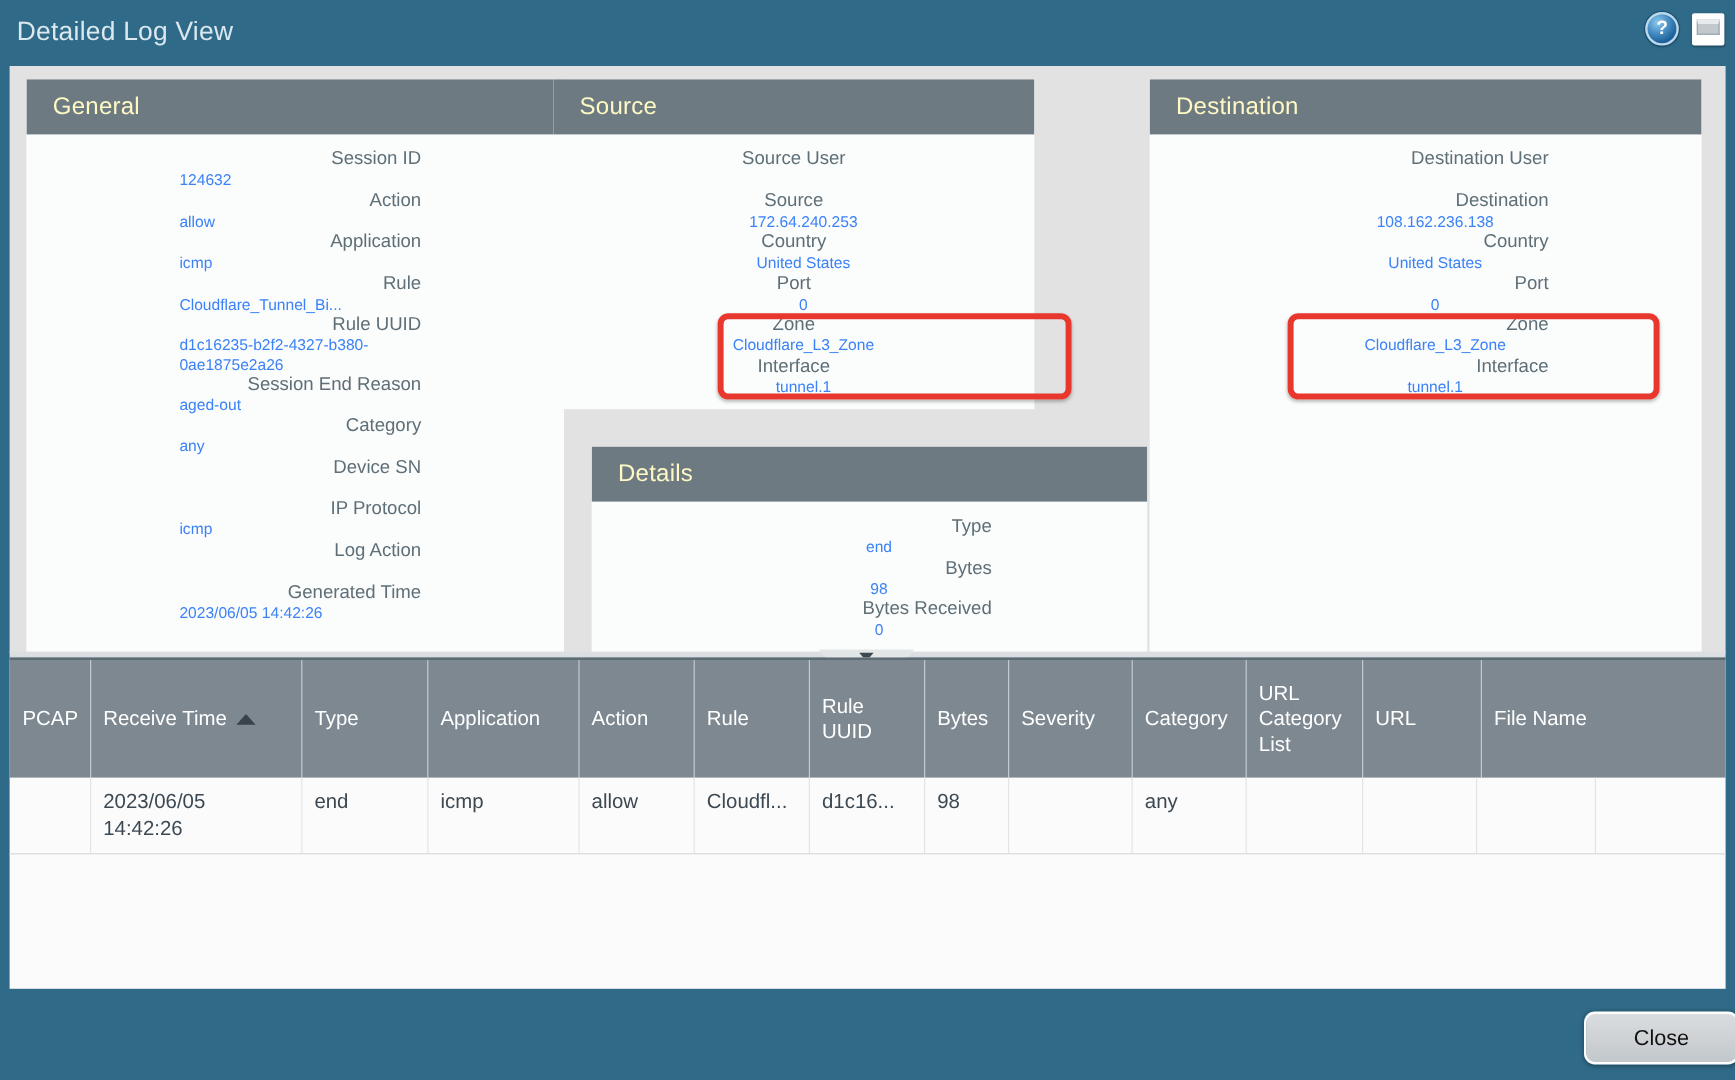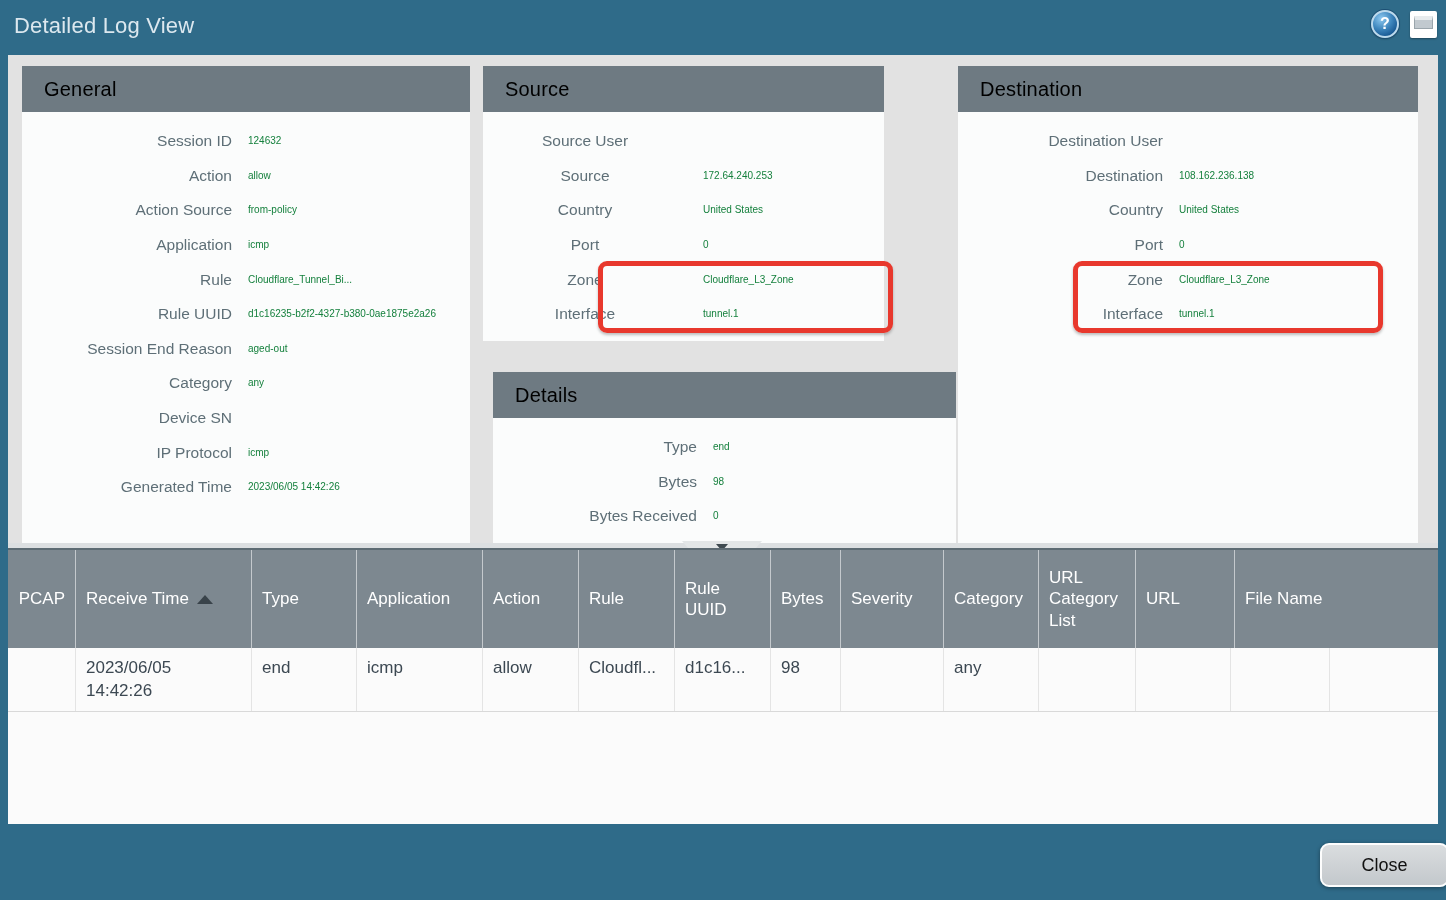--- a/index.html
+++ b/index.html
@@ -23,34 +23,34 @@
   .win-icon {
     position:absolute; right:9px; top:11px; width:27px; height:27px;
     background:#fff; border-radius:2px; padding:5px 4px 4px 4px; cursor:pointer;
     box-shadow:0 1px 2px rgba(0,0,0,.35);
   }
   .win-icon .pane { width:19px; height:13px; background:#c1c9cf; border-top:4px solid #ebeef0; border:1px solid #9aa5ac; border-top:4px solid #e7ebed; }
   
   .content { position:absolute; left:8px; top:55px; width:1430px; height:489px; background:#e2e2e2; }
   .panel { position:absolute; background:#fbfcfc; overflow:hidden; }
   .phead {
-    height:46px; background:#6e7a82; color:#000000; font-size:20px;
+    height:46px; background:#6e7a82; color:#fef9c3; font-size:20px;
     display:flex; align-items:center; padding-left:22px; letter-spacing:0.2px;
   }
   .pbody { padding-top:12px; }
-  .prow { display:flex; min-height:34.6px; align-items:center; }
+  .prow { display:flex; min-height:34.6px; align-items:center;flex-direction:column; }
   .plabel { color:#5e6f77; font-size:15.5px; text-align:right; flex:none; }
-  .pvalue { color:#15803d; font-size:10px; padding-left:16px; line-height:1.2; overflow-wrap:anywhere; }
+  .pvalue { color:#3b82f6; font-size:13px; padding-left:16px; line-height:1.2; overflow-wrap:anywhere; }
   .g .plabel { width:210px; }
   .g .pvalue { width:225px; }
   .s .plabel { width:204px;text-align:center; }
   .d3 .plabel { width:204px; }
   .dst .plabel { width:205px; }
   #panel-general     { left:14px;  top:11px;  width:448px; height:478px; }
-  #panel-source      { left:475px; top:11px;  width:401px; height:275px; }
+  #panel-source      { left:453px; top:11px;  width:401px; height:275px; }
   #panel-details     { left:485px; top:317px; width:463px; height:172px; }
   #panel-destination { left:950px; top:11px;  width:460px; height:478px; }
   .redbox {
     position:absolute; border:5px solid #e8382d; border-radius:9px;
     box-shadow:0 2px 3px rgba(0,0,0,.25); pointer-events:none; z-index:5;
   }
   #redbox-source      { left:598px;  top:261px; width:295px; height:72px; }
   #redbox-destination { left:1073px; top:261px; width:310px; height:72px; }
   
   .divider { position:absolute; left:8px; top:543px; width:1430px; height:5px; background:#dcdfe1; }
@@ -113,24 +113,20 @@
     <div class="pbody">
       <div class="prow">
           <div class="plabel">Session ID</div>
           <div class="pvalue">124632</div>
         </div>
       <div class="prow">
           <div class="plabel">Action</div>
           <div class="pvalue">allow</div>
         </div>
       <div class="prow">
-          <div class="plabel">Action Source</div>
-          <div class="pvalue">from-policy</div>
-        </div>
-      <div class="prow">
           <div class="plabel">Application</div>
           <div class="pvalue">icmp</div>
         </div>
       <div class="prow">
           <div class="plabel">Rule</div>
           <div class="pvalue">Cloudflare_Tunnel_Bi...</div>
         </div>
       <div class="prow">
           <div class="plabel">Rule UUID</div>
           <div class="pvalue">d1c16235-b2f2-4327-b380-0ae1875e2a26</div>
@@ -143,20 +139,24 @@
           <div class="plabel">Category</div>
           <div class="pvalue">any</div>
         </div>
       <div class="prow">
           <div class="plabel">Device SN</div>
           <div class="pvalue"></div>
         </div>
       <div class="prow">
           <div class="plabel">IP Protocol</div>
           <div class="pvalue">icmp</div>
+        </div>
+      <div class="prow">
+          <div class="plabel">Log Action</div>
+          <div class="pvalue"></div>
         </div>
       <div class="prow">
           <div class="plabel">Generated Time</div>
           <div class="pvalue">2023/06/05 14:42:26</div>
         </div>
     </div>
   </div>
 
   <div class="panel s" id="panel-source">
     <div class="phead">Source</div>

